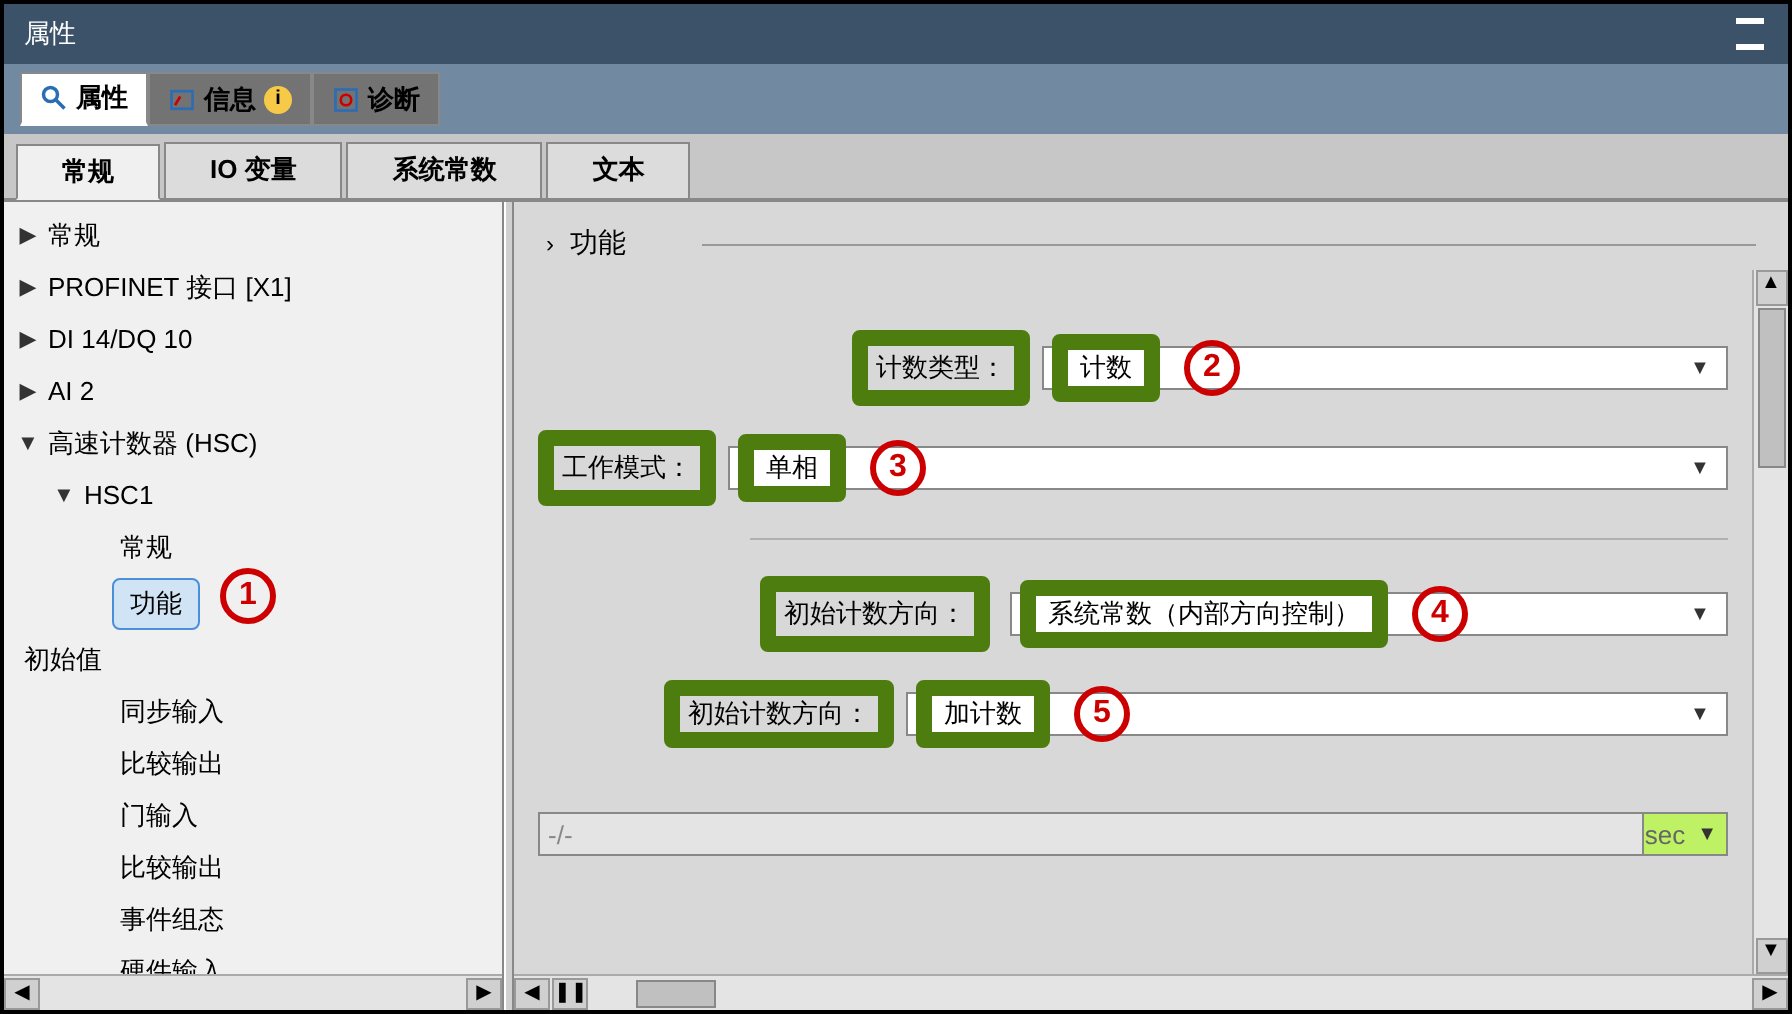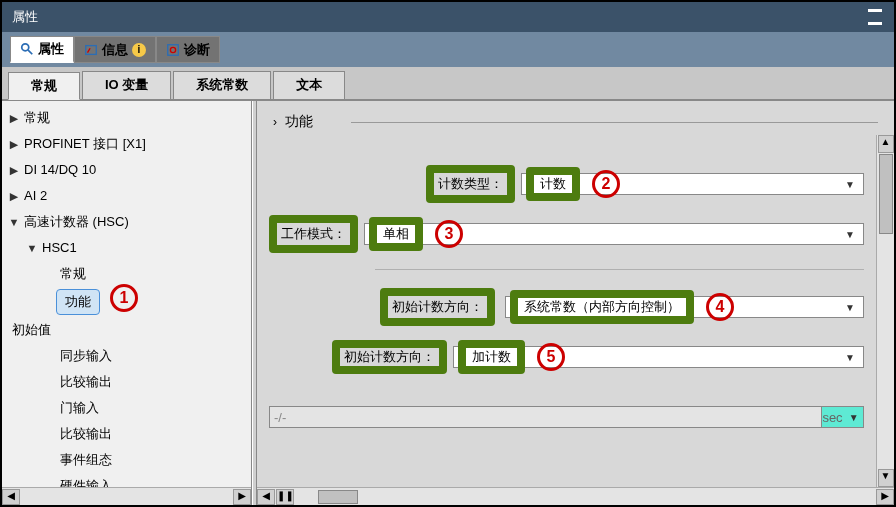--- a/index.html
+++ b/index.html
@@ -35,21 +35,21 @@
     .detail-title { font-size: 14px; }
     .detail-hr { flex: 1; height: 1px; background: #999; margin-left: 30px; }
     .detail-body { flex: 1; overflow: auto; padding: 30px 12px 12px 12px; position: relative; }
     .form-row { display: flex; align-items: center; margin-bottom: 12px; }
     .form-label { width: 225px; text-align: right; padding-right: 6px; font-weight: normal; }
     .form-label.disabled { color: #888; }
     .form-field { flex: 1; display: flex; align-items: center; }
     .form-select { flex: 1; height: 22px; background: #fff; border: 1px solid #888; padding: 1px 4px; position: relative; display: flex; align-items: center; justify-content: space-between; cursor: pointer; }
     .form-select.disabled { color: #888; background: #e4e4e4; }
     .select-caret { width: 18px; text-align: center; font-size: 10px; color: #333; }
-    .unit-box { width: 42px; height: 22px; background: #5eead4; border: 1px solid #888; border-left: none; display: flex; align-items: center; justify-content: center; color: #666; cursor: pointer; }
+    .unit-box { width: 42px; height: 22px; background: #bef264; border: 1px solid #888; border-left: none; display: flex; align-items: center; justify-content: center; color: #666; cursor: pointer; }
     .unit-box .select-caret { margin-left: 2px; }
     .sep-line { height: 1px; background: #b0b0b0; margin: 16px 0 16px 106px; }
     .redbox { border: 8px solid #4d7c0f; border-radius: 4px; }
     .badge-circle { position: absolute; width: 28px; height: 28px; border: 3px solid #cc0000; border-radius: 50%; display: flex; align-items: center; justify-content: center; font-weight: bold; font-size: 16px; color: #cc0000; background: transparent; pointer-events: none; }
     .detail-scrollbar { height: 18px; background: #e4e4e4; border-top: 1px solid #aaa; display: flex; align-items: center; }
     .thumb { width: 40px; height: 14px; background: #c0c0c0; border: 1px solid #888; margin-left: 24px; }
     .vscroll { width: 18px; background: #e4e4e4; border-left: 1px solid #aaa; display: flex; flex-direction: column; justify-content: space-between; align-items: center; }
     .vscroll-btn { width: 16px; height: 18px; background: #d0d0d0; border: 1px solid #999; text-align: center; font-size: 10px; cursor: pointer; }
     .vscroll-track { flex: 1; width: 16px; position: relative; }
     .vscroll-thumb { width: 14px; height: 80px; background: #c0c0c0; border: 1px solid #888; margin: 1px; }

